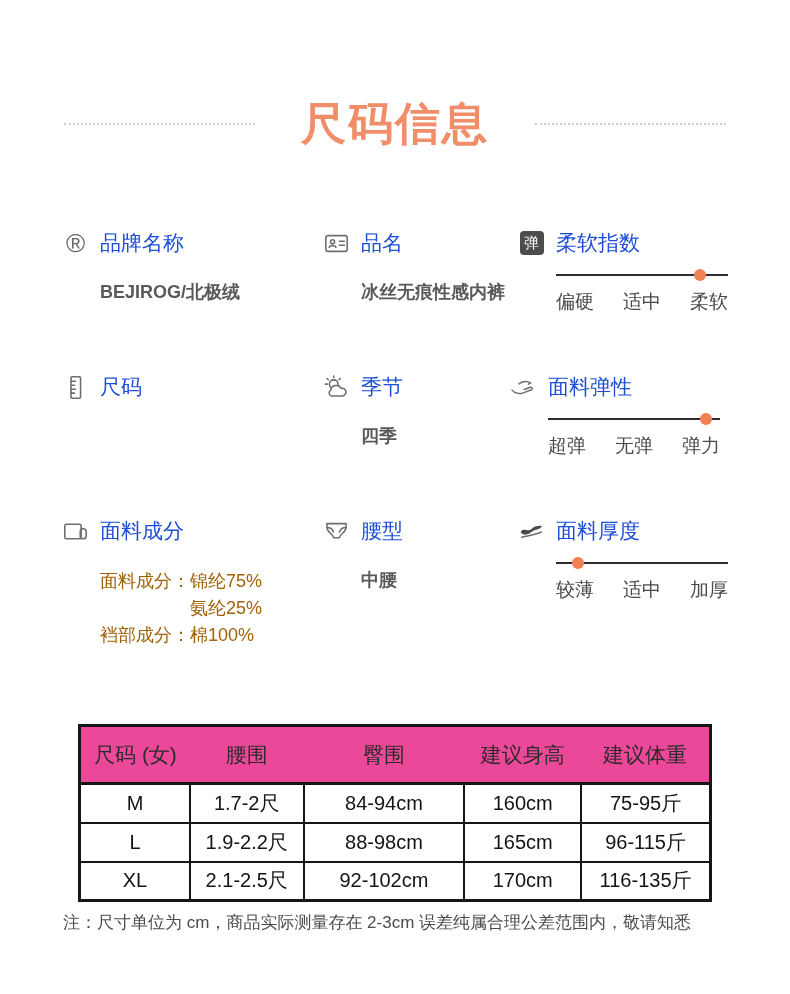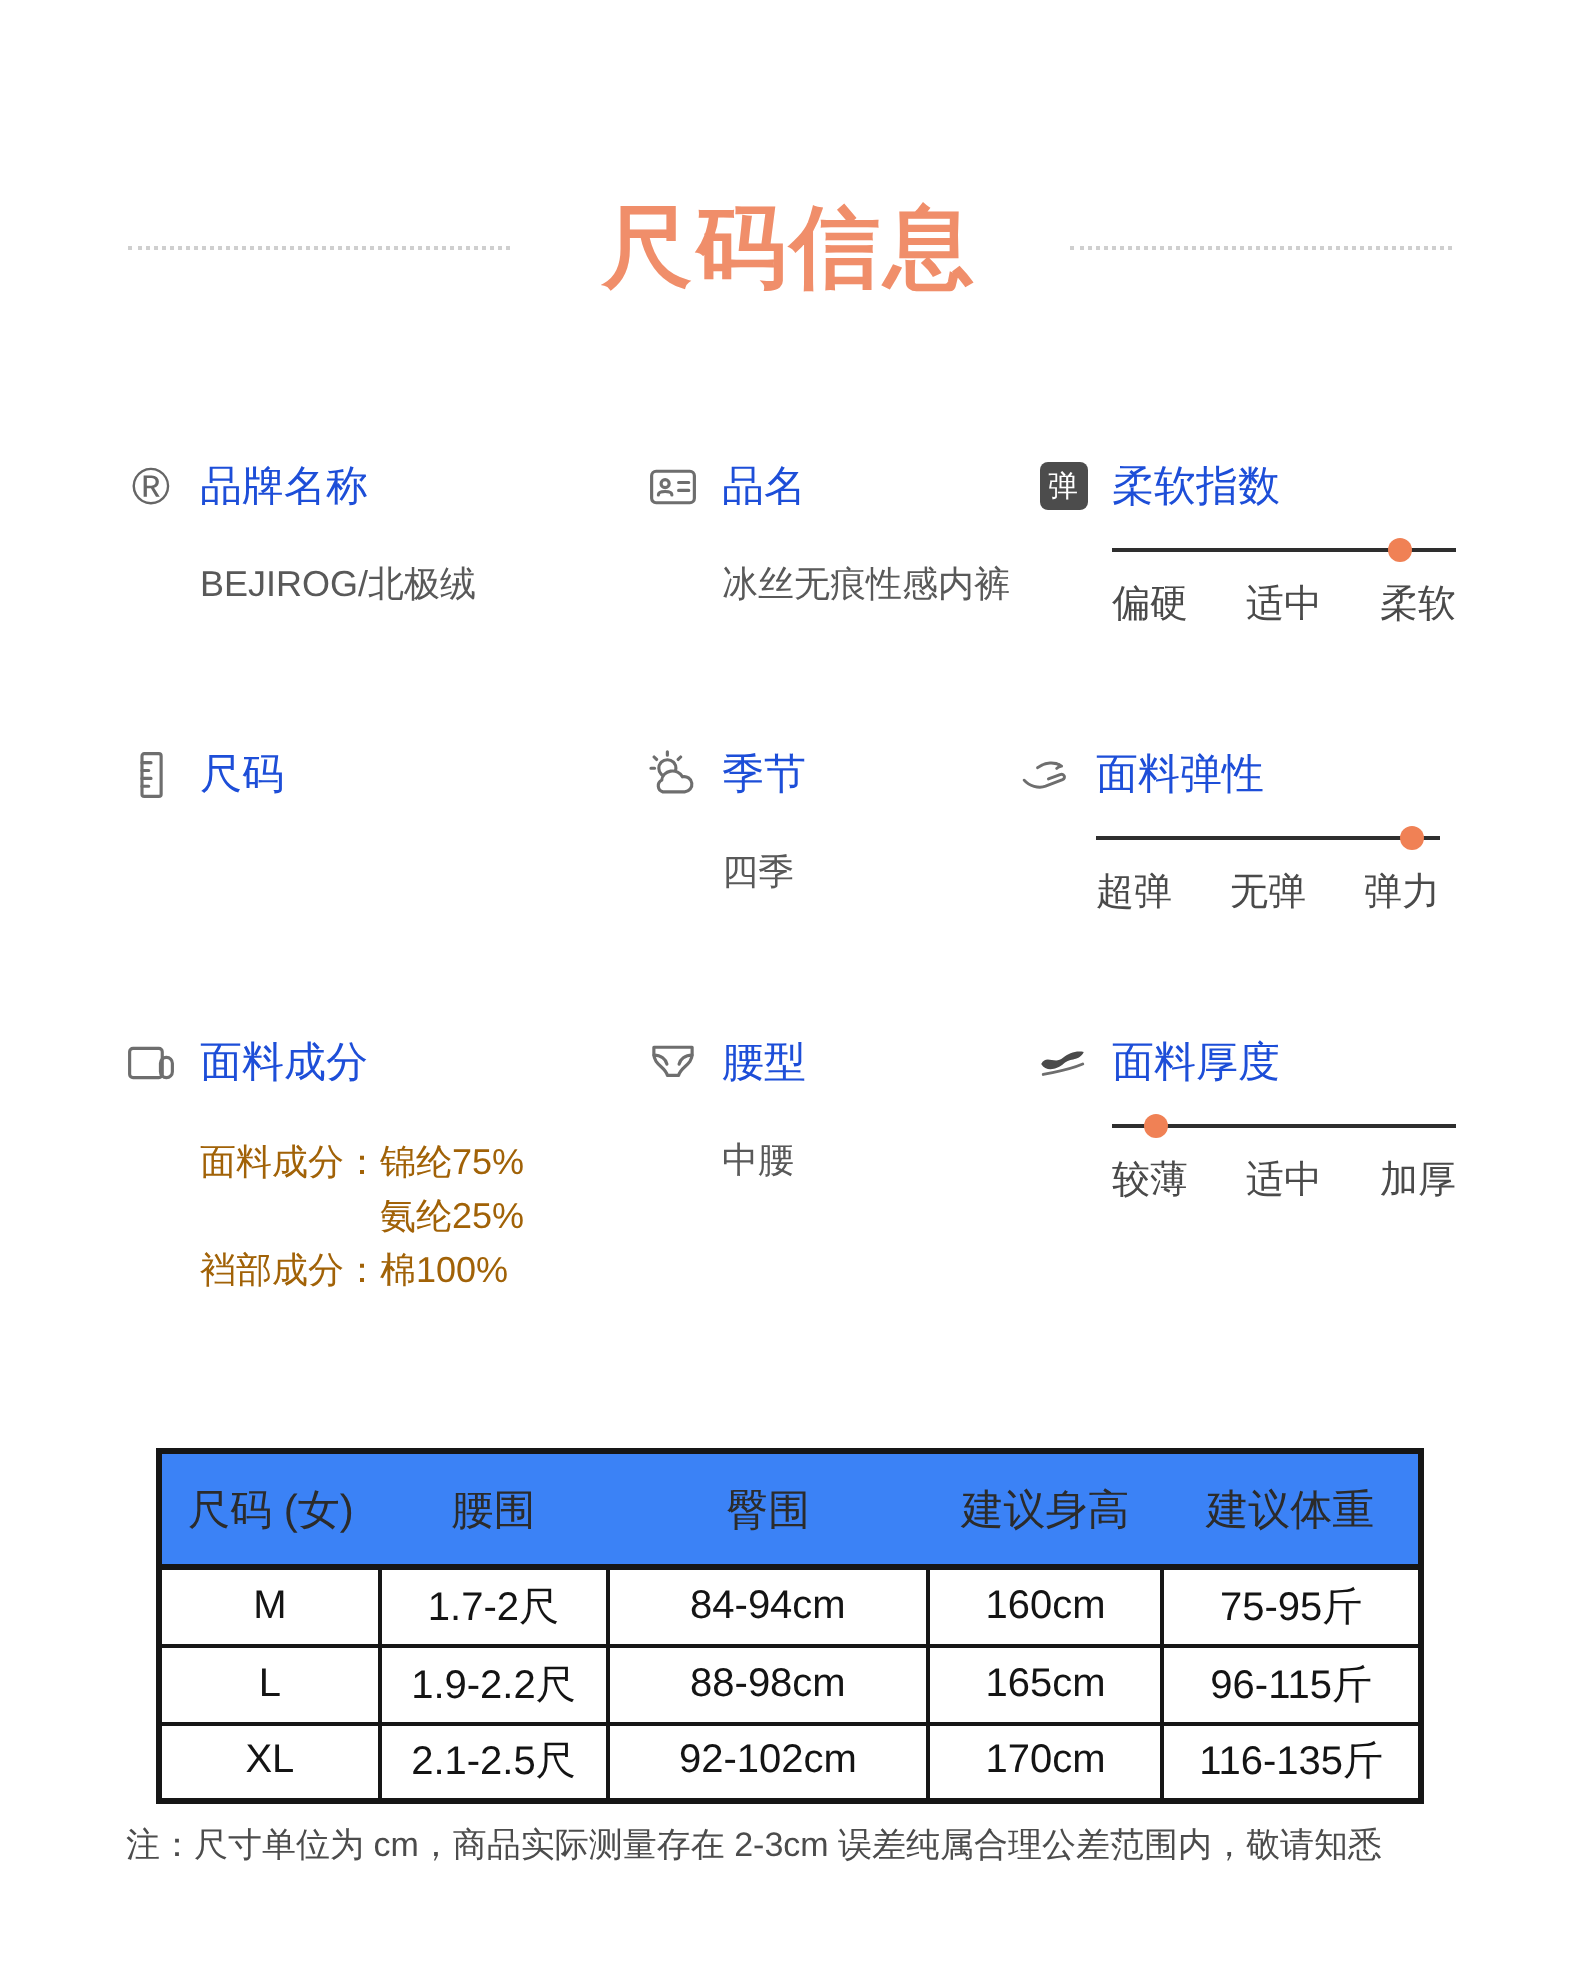--- a/index.html
+++ b/index.html
@@ -10,38 +10,38 @@
   .header { position:absolute; top:94px; left:0; right:0; display:flex; align-items:center; padding:0 64px;gap:28px; }
   .dotted { flex:1; height:0; border-top:2px dotted #cfcfcf; }
   .title { margin:0 18px; font-size:45px; font-weight:bold; color:#f08e6a; letter-spacing:2px; white-space:nowrap; }
 
   
   .cell { position:absolute; }
   .attr-head { display:flex; align-items:center; gap:11px; }
   .attr-icon { width:27px; height:27px; flex:none; display:flex; align-items:center; justify-content:center; color:#6e6e6e; }
   .attr-icon svg { width:100%; height:100%; stroke:#6e6e6e; fill:none; stroke-width:1.4; stroke-linecap:round; stroke-linejoin:round; }
   .attr-label { font-size:21px; color:#1d4ed8; white-space:nowrap; }
-  .attr-value { margin:23px 0 0 38px; font-size:18px; color:#595959; white-space:nowrap; }
+  .attr-value { margin:23px 0 0 38px; font-size:18px; color:#595959; white-space:nowrap;font-weight:bold; }
   .reg { font-size:26px; color:#666; line-height:1; }
   .badge { width:24px; height:24px; background:#4c4c4c; color:#fff; border-radius:4px; font-size:15px; display:flex; align-items:center; justify-content:center; }
 
   
   .slider { margin:17px 0 0 38px; }
   .slider-line { position:relative; height:2px; background:#2e2e2e; }
   .dot { position:absolute; top:50%; left:50%; width:12px; height:12px; background:#f08155; border-radius:50%; transform:translate(-50%,-50%); }
   .slider-labels { display:flex; justify-content:space-between; margin-top:13px; font-size:19px; color:#4a4a4a; }
 
   
   .comp-lines { margin:23px 0 0 38px; }
   .comp-line { font-size:18px; color:#a16207; line-height:27px; white-space:nowrap; }
   .comp-indent { padding-left:90px; }
 
   
   .size-table { position:absolute; left:78px; top:724px; width:634px; border-collapse:collapse; text-align:center; border:3px solid #161616; }
-  .size-table th { height:58px; background:#3b82f6; font-size:21px; font-weight:normal; color:#2b2b2b; border-bottom:3px solid #161616; }
+  .size-table th { height:58px; background:#ec4899; font-size:21px; font-weight:normal; color:#2b2b2b; border-bottom:3px solid #161616; }
   .size-table td { height:39px; border:2px solid #161616; font-size:20px; color:#141414; }
 
   .note { position:absolute; left:63px; top:911px; font-size:17px; color:#4c4c4c; white-space:nowrap; }
 </style>
 </head>
 <body>
 
 <div class="page">
 
   <div class="header">

